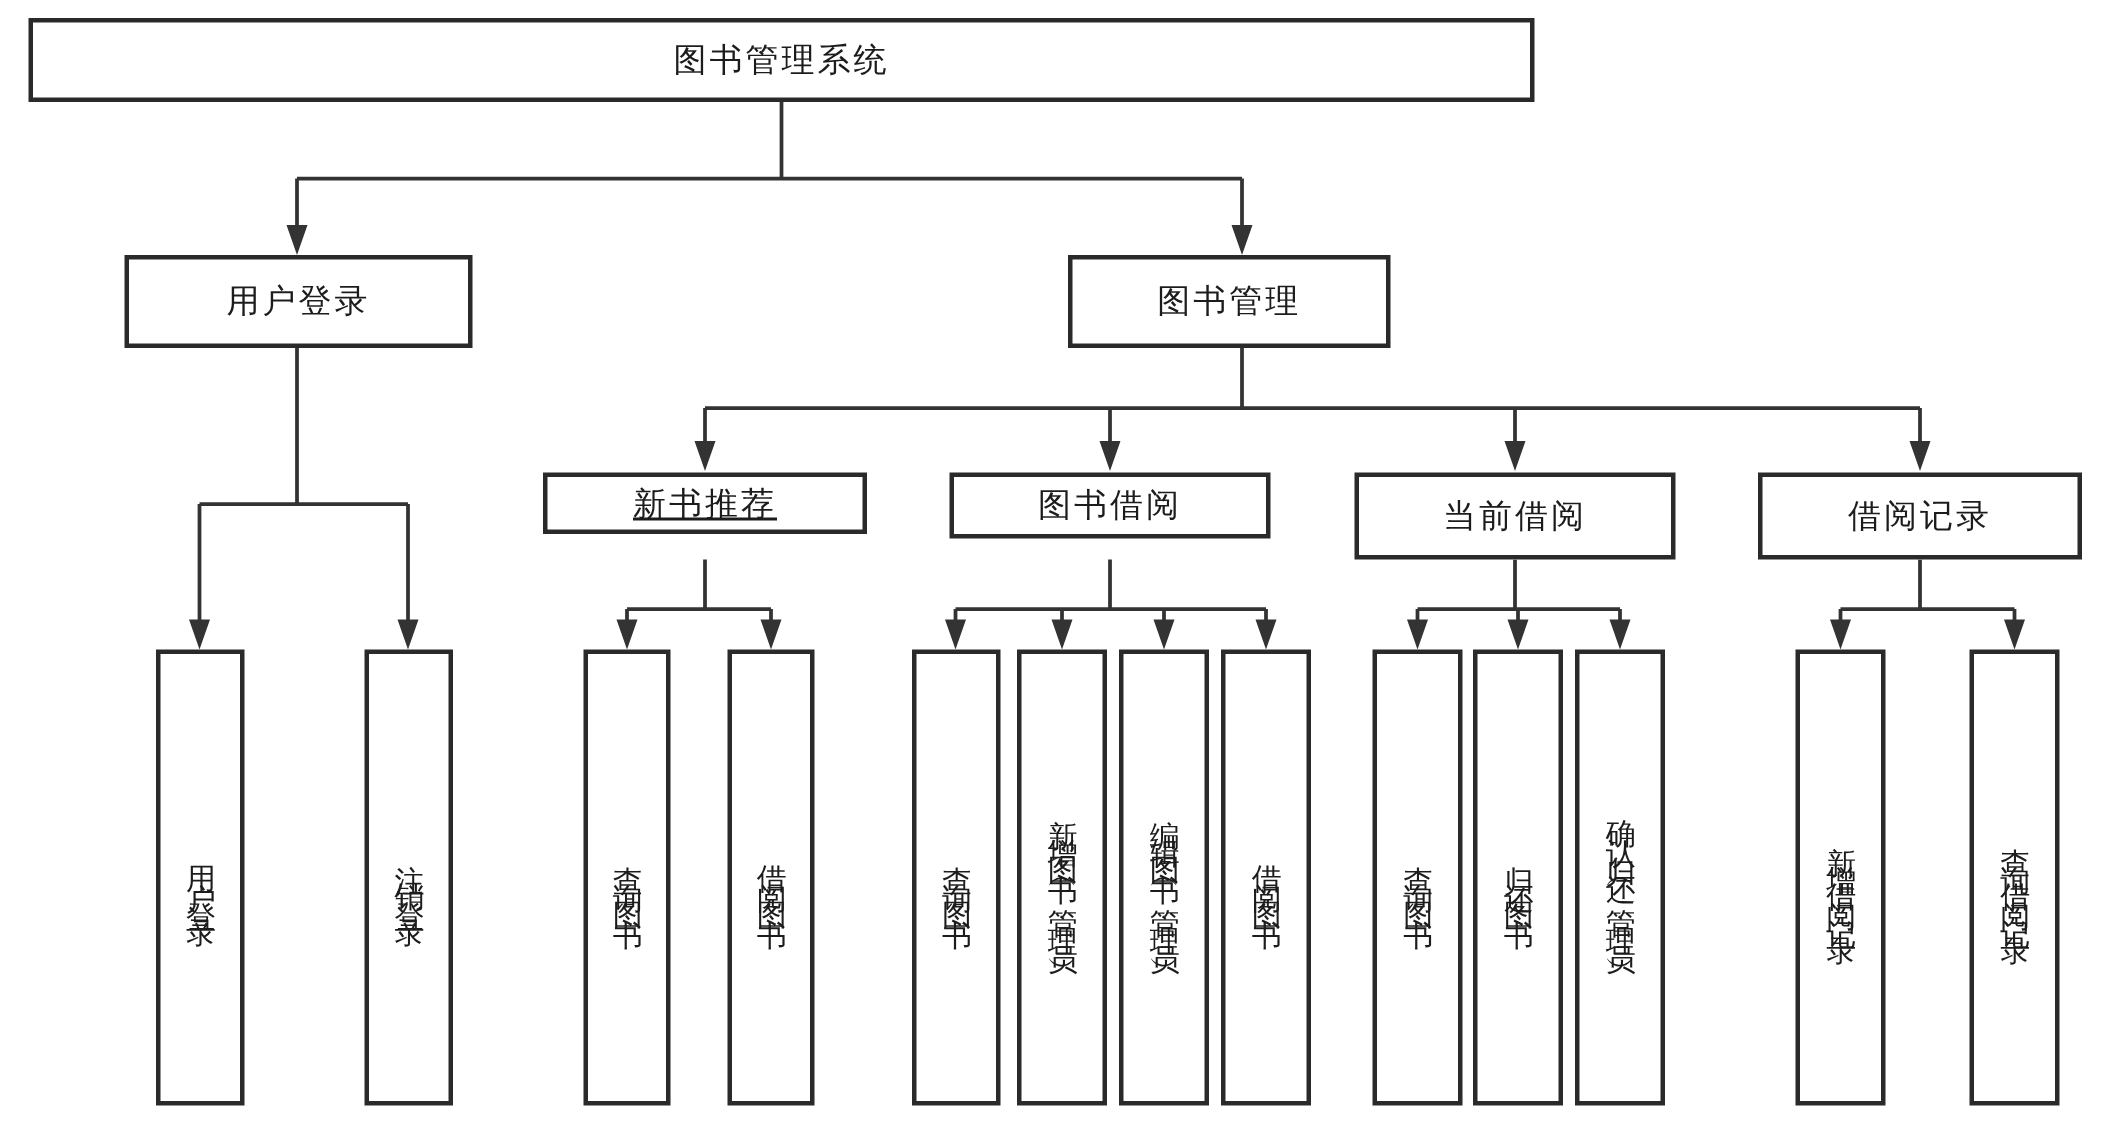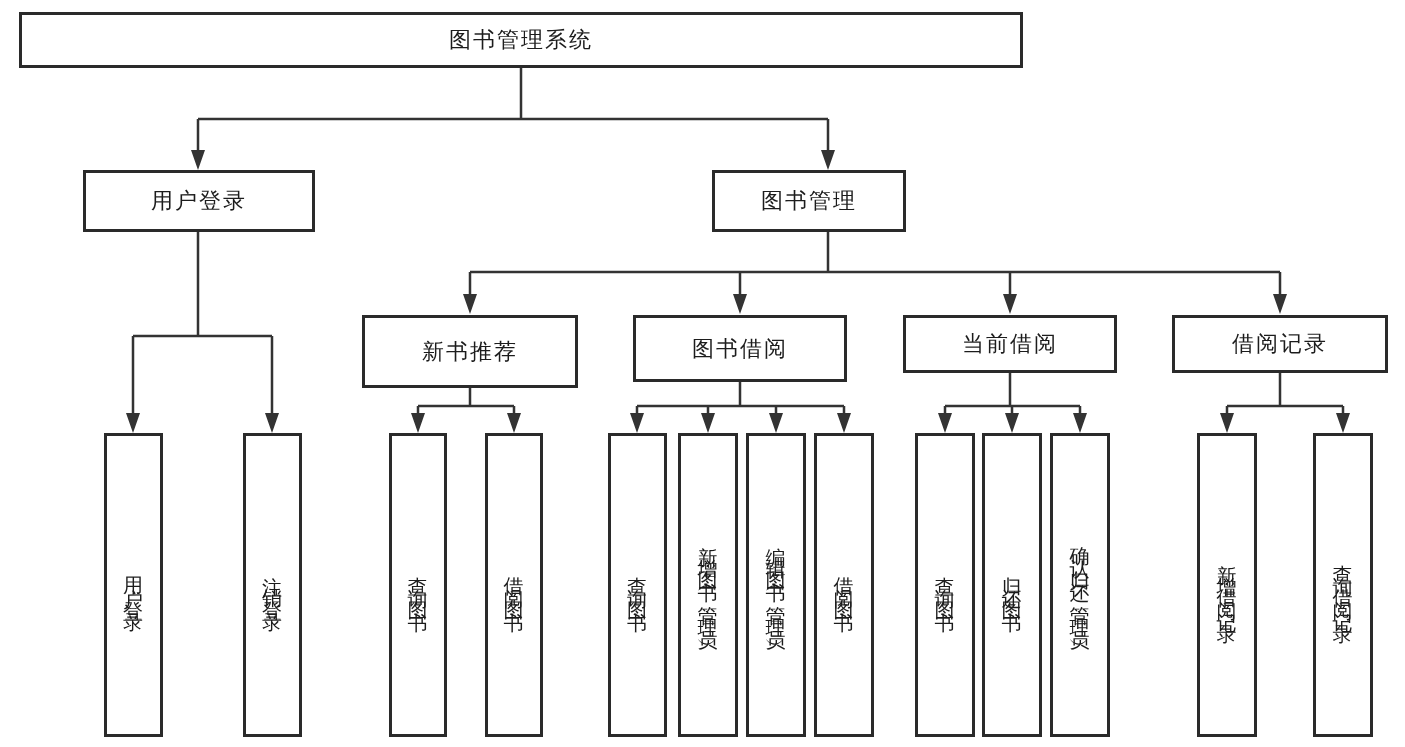--- a/index.html
+++ b/index.html
@@ -59,28 +59,28 @@
       M1220,413L1234,413L1227,433Z M1336,413L1350,413L1343,433Z"></path>
   </svg>
 
   <div class="node h" style="left:19px;top:12px;width:1004px;height:56px;">
     <span class="label">图书管理系统</span>
   </div>
 
   <div class="node h" style="left:83px;top:170px;width:232px;height:62px;">
     <span class="label">用户登录</span>
   </div>
-  <div class="node h" style="left:712px;top:170px;width:194px;height:62px;">
+  <div class="node h" style="left:712px;top:170px;width:215px;height:62px;">
     <span class="label">图书管理</span>
   </div>
 
-  <div class="node h" style="left:362px;top:315px;width:216px;height:73px;">
+  <div class="node h" style="left:362px;top:315px;width:216px;height:41px;text-decoration:underline;">
     <span class="label">新书推荐</span>
   </div>
-  <div class="node h" style="left:633px;top:315px;width:214px;height:67px;">
+  <div class="node h" style="left:633px;top:315px;width:214px;height:44px;">
     <span class="label">图书借阅</span>
   </div>
   <div class="node h" style="left:903px;top:315px;width:214px;height:58px;text-align:center;">
     <span class="label">当前借阅</span>
   </div>
   <div class="node h" style="left:1172px;top:315px;width:216px;height:58px;">
     <span class="label">借阅记录</span>
   </div>
 
   <div class="node v" style="left:104px;top:433px;width:59px;height:304px;">

